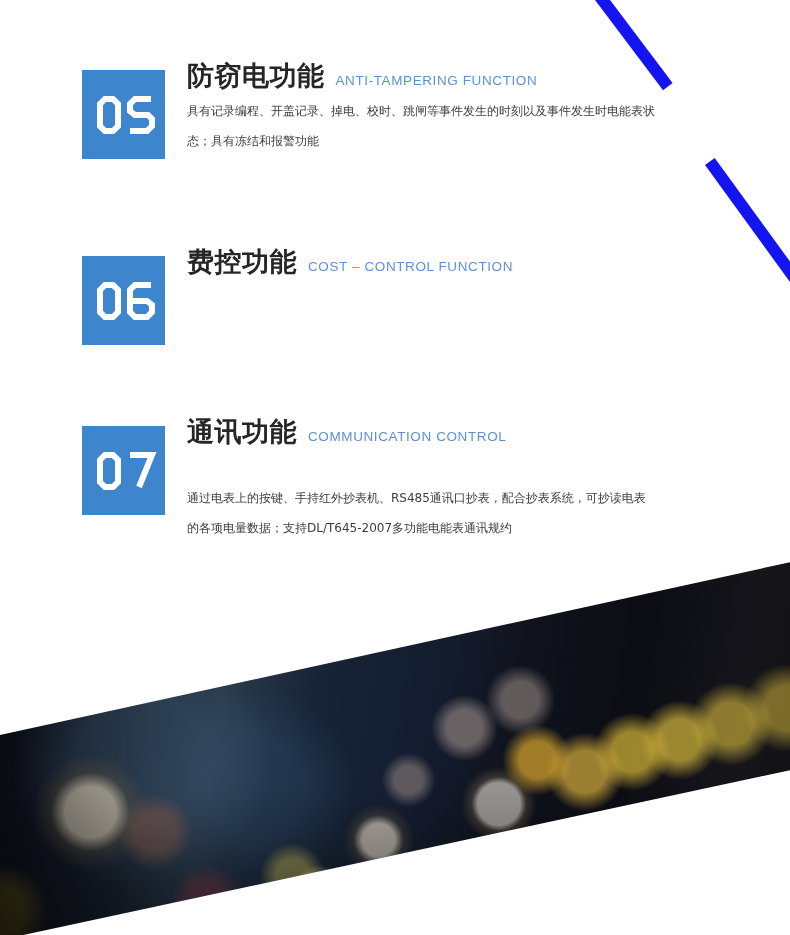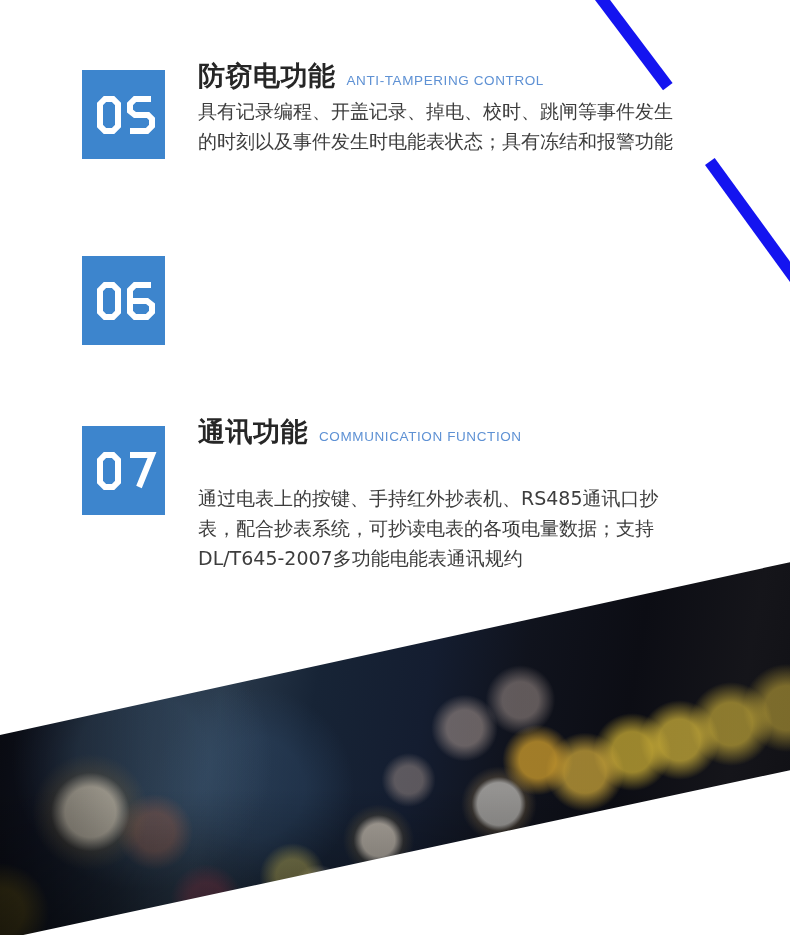--- a/index.html
+++ b/index.html
@@ -24,36 +24,36 @@
   #feature-2{top:418px;}
 
   .badge{
     position:absolute;left:82px;top:8px;
     width:83px;height:89px;
     background:#3d85cd;
     display:flex;align-items:center;justify-content:center;
   }
   .badge svg{display:block;}
 
-  .ftext{position:absolute;left:198px;top:0;width:500px;}
+  .ftext{position:absolute;left:187px;top:0;width:500px;}
 
   .headline{display:flex;align-items:baseline;gap:11px;line-height:1;}
   .cn-title{
     font-size:27px;font-weight:bold;color:#262626;
     letter-spacing:0.5px;
     font-family:"DejaVu Sans","Liberation Sans",sans-serif;
   }
   .en-title{
     font-size:13.5px;color:#5e91d4;letter-spacing:0.6px;white-space:nowrap;
     font-family:"Liberation Sans","DejaVu Sans",sans-serif;
   }
 
   .desc{
     margin-top:7px;
-    font-size:19px;
+    font-size:12px;
     line-height:30px;
     color:#3d3d3d;
     width:482px;
     font-family:"DejaVu Sans","Liberation Sans",sans-serif;
   }
   #feature-1 .desc{width:470px;}
   #feature-2 .desc{width:470px;margin-top:38px;}
 
   
   #photo-band{
@@ -112,52 +112,56 @@
       <svg width="66" height="40" viewBox="0 0 66 40" aria-hidden="true">
         <g fill="none" stroke="#ffffff" stroke-width="6" stroke-linejoin="miter">
           <path d="M9 9 L14 4 L22 4 L27 9 L27 31 L22 36 L14 36 L9 31 Z"></path>
           <path d="M60 4 L44 4 L39 9 L39 16 L44 20 L57 20 L61 24 L61 31 L56 36 L39 36"></path>
         </g>
       </svg>
     </div>
     <div class="ftext">
       <div class="headline">
         <span class="cn-title">防窃电功能</span>
-        <span class="en-title">ANTI-TAMPERING CONTROL</span>
+        <span class="en-title">ANTI-TAMPERING FUNCTION</span>
       </div>
       <div class="desc">具有记录编程、开盖记录、掉电、校时、跳闸等事件发生的时刻以及事件发生时电能表状态；具有冻结和报警功能</div>
     </div>
   </div>
 
   <div class="feature" id="feature-1">
     <div class="badge">
       <svg width="66" height="40" viewBox="0 0 66 40" aria-hidden="true">
         <g fill="none" stroke="#ffffff" stroke-width="6" stroke-linejoin="miter">
           <path d="M9 9 L14 4 L22 4 L27 9 L27 31 L22 36 L14 36 L9 31 Z"></path>
           <path d="M60 4 L44 4 L39 9 L39 31 L44 36 L56 36 L61 31 L61 24 L56 20 L39 20"></path>
         </g>
       </svg>
     </div>
     <div class="ftext">
+      <div class="headline">
+        <span class="cn-title">费控功能</span>
+        <span class="en-title">COST – CONTROL FUNCTION</span>
+      </div>
     </div>
   </div>
 
   <div class="feature" id="feature-2">
     <div class="badge">
       <svg width="66" height="40" viewBox="0 0 66 40" aria-hidden="true">
         <g fill="none" stroke="#ffffff" stroke-width="6" stroke-linejoin="miter">
           <path d="M9 9 L14 4 L22 4 L27 9 L27 31 L22 36 L14 36 L9 31 Z"></path>
           <path d="M39 4 L61 4 L48 36"></path>
         </g>
       </svg>
     </div>
     <div class="ftext">
       <div class="headline">
         <span class="cn-title">通讯功能</span>
-        <span class="en-title">COMMUNICATION FUNCTION</span>
+        <span class="en-title">COMMUNICATION CONTROL</span>
       </div>
       <div class="desc">通过电表上的按键、手持红外抄表机、RS485通讯口抄表，配合抄表系统，可抄读电表的各项电量数据；支持DL/T645-2007多功能电能表通讯规约</div>
     </div>
   </div>
 
   <div id="photo-band">
     <div id="photo-inner">
       <div id="photo-dark-left"></div>
       <div id="photo-dark-bottom"></div>
     </div>

